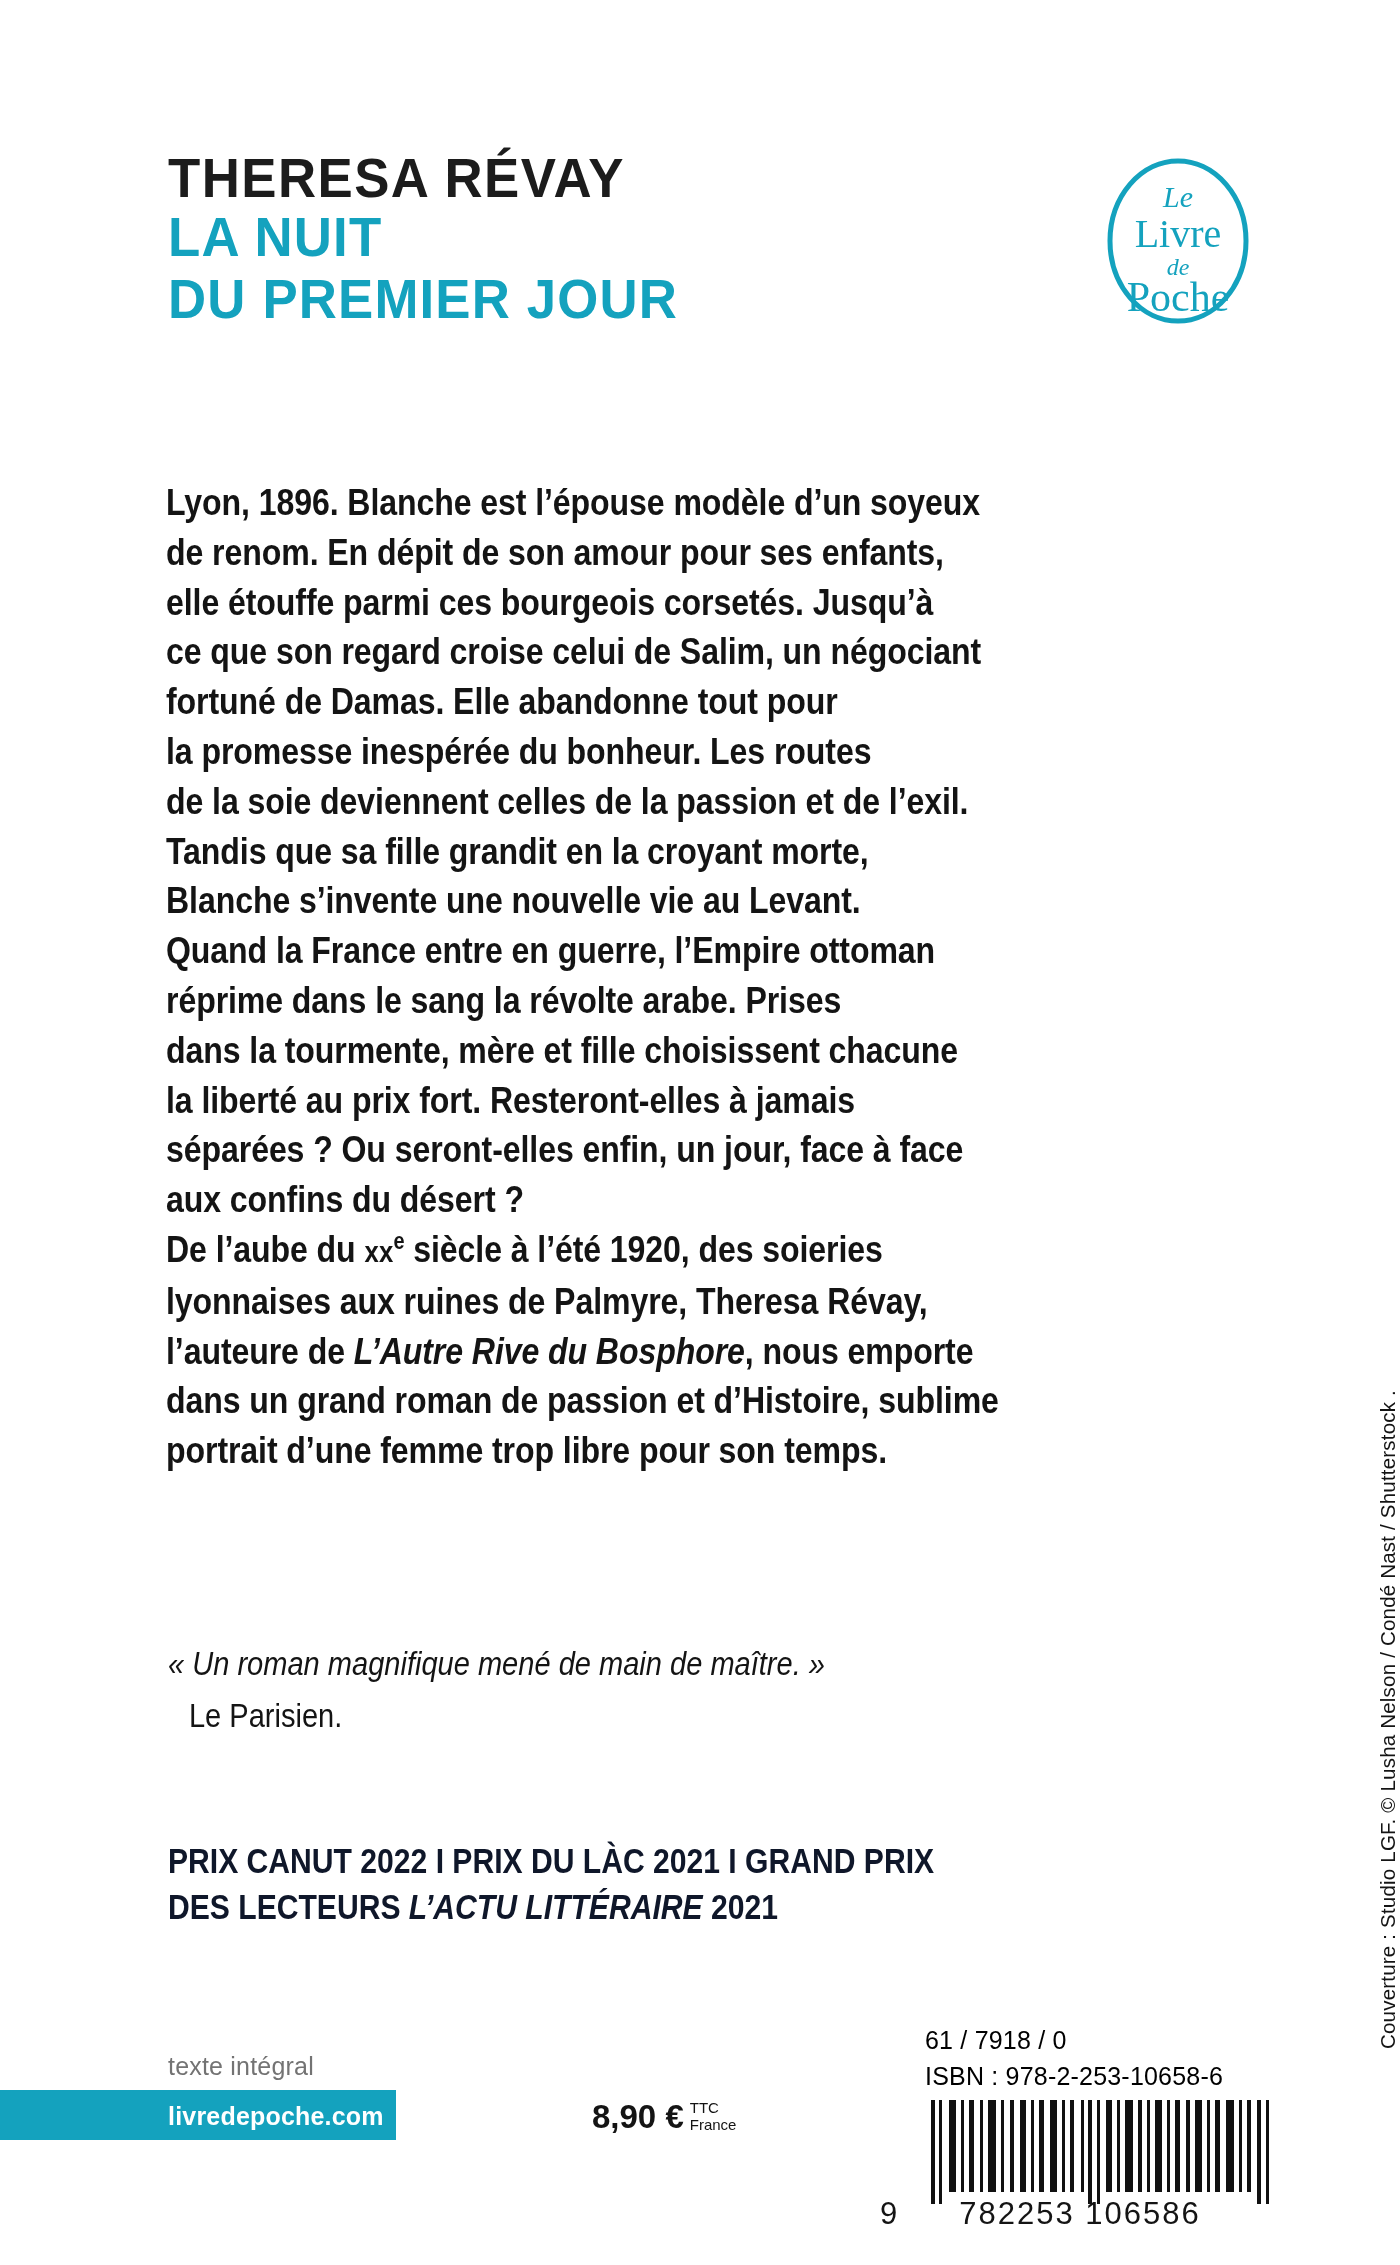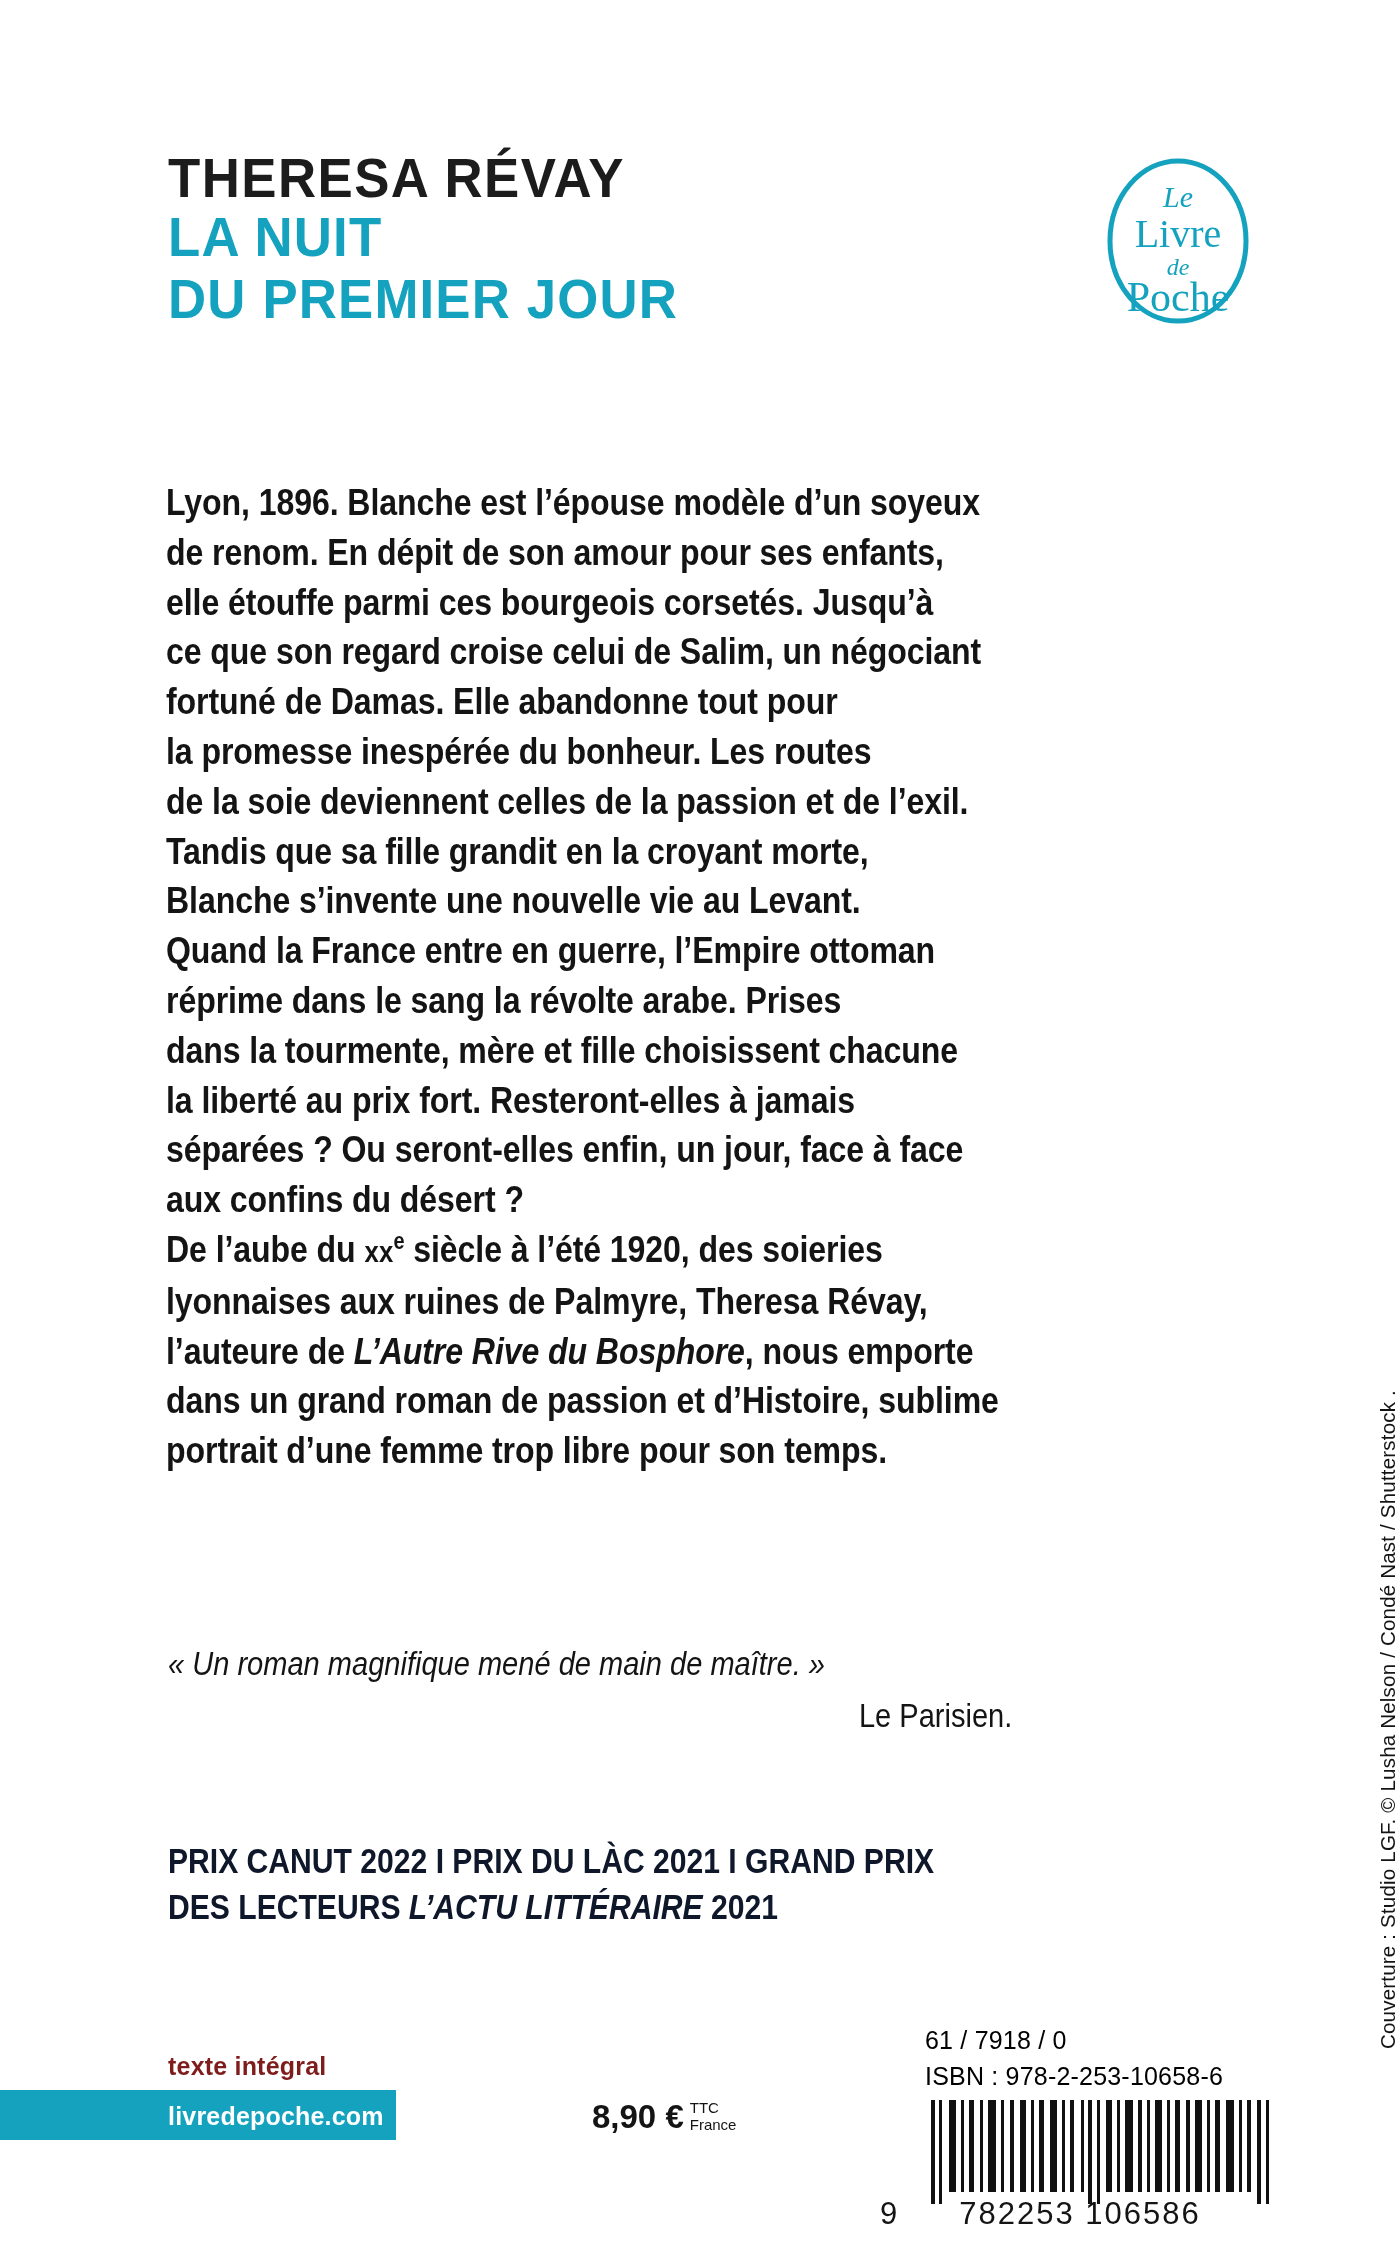--- a/index.html
+++ b/index.html
@@ -102,21 +102,20 @@
     font-family: "Liberation Sans Narrow", "Liberation Sans", sans-serif;
     font-style: italic;
     font-size: 33px;
     color: #141414;
     white-space: nowrap;
     transform: scaleX(0.88);
     transform-origin: left center;
   }
   .quote-source {
     margin-top: 14px;
-    text-align: right;
     padding-right: 196px;
     font-family: "Liberation Sans Narrow", "Liberation Sans", sans-serif;
     font-size: 33px;
     color: #141414;
   }
   .quote-source span {
     display: inline-block;
     transform: scaleX(0.88);
     transform-origin: right center;
   }
@@ -143,23 +142,23 @@
   .prizes i { font-style: italic; }
 
   
   .footer { position: absolute; left: 0; top: 0; width: 100%; height: 100%; }
 
   .texte-integral {
     position: absolute;
     left: 168px;
     top: 2052px;
     font-family: "Liberation Sans", sans-serif;
-    font-weight: bold;
+    font-weight: normal;
     font-size: 25px;
-    color: #7f1d1d;
+    color: #737373;
     letter-spacing: 0.2px;
   }
   .lp-url-chip {
     position: absolute;
     left: 0px;
     top: 2090px;
     width: 396px;
     height: 50px;
     background: #14a2be;
   }

